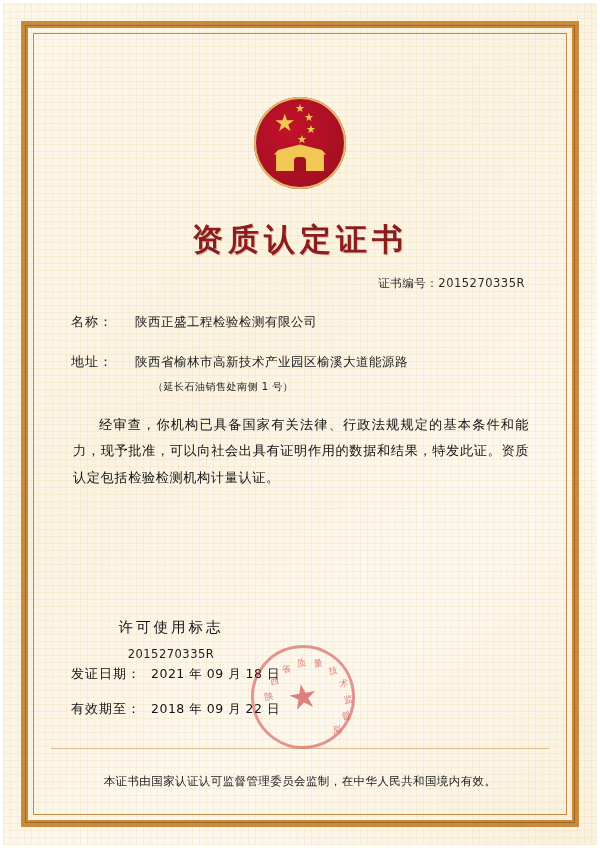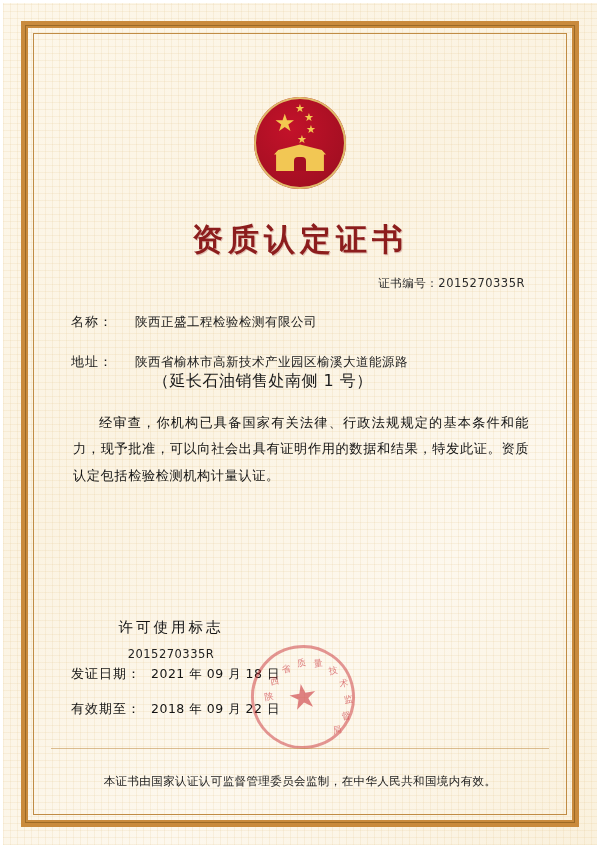--- a/index.html
+++ b/index.html
@@ -161,22 +161,23 @@
     letter-spacing: 1px;
     white-space: nowrap;
     font-weight: normal;
   }
   .field-value {
     margin-left: 22px;
     font-size: 12.5px;
     letter-spacing: 0.5px;
   }
   .field-value-2 {
+    margin-top: 9px;
     padding-left: 110px;
-    font-size: 16px;
+    font-size: 10px;
     color: #1b1b1b;
     letter-spacing: 0.5px;
   }
 
   .body-text {
     margin-top: 18px;
     padding: 0 28px 0 30px;
     font-size: 13.2px;
     line-height: 2.0;
     color: #141414;

